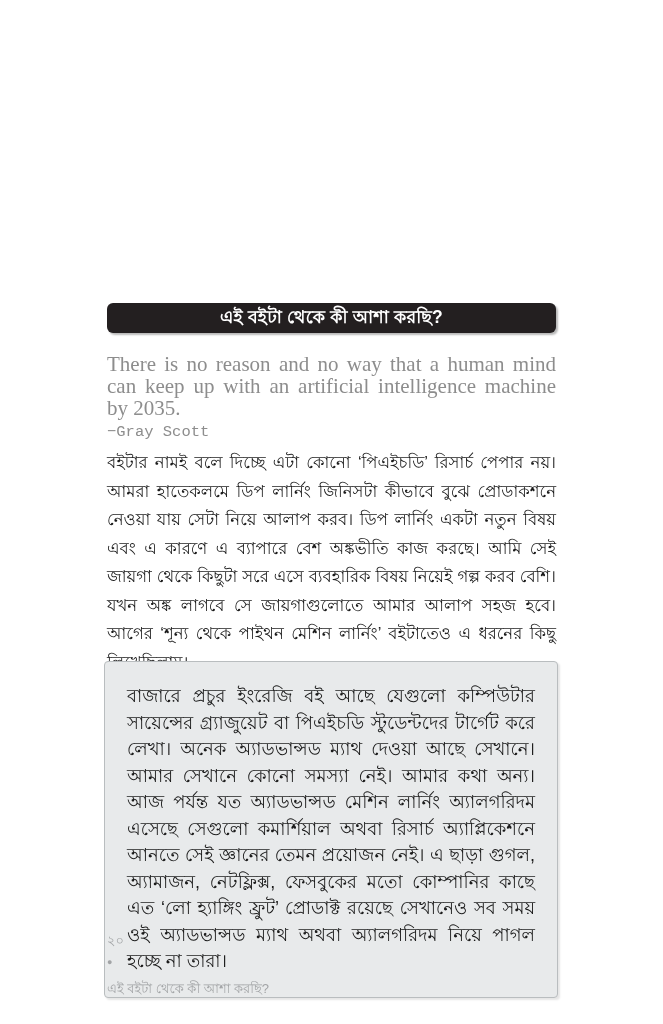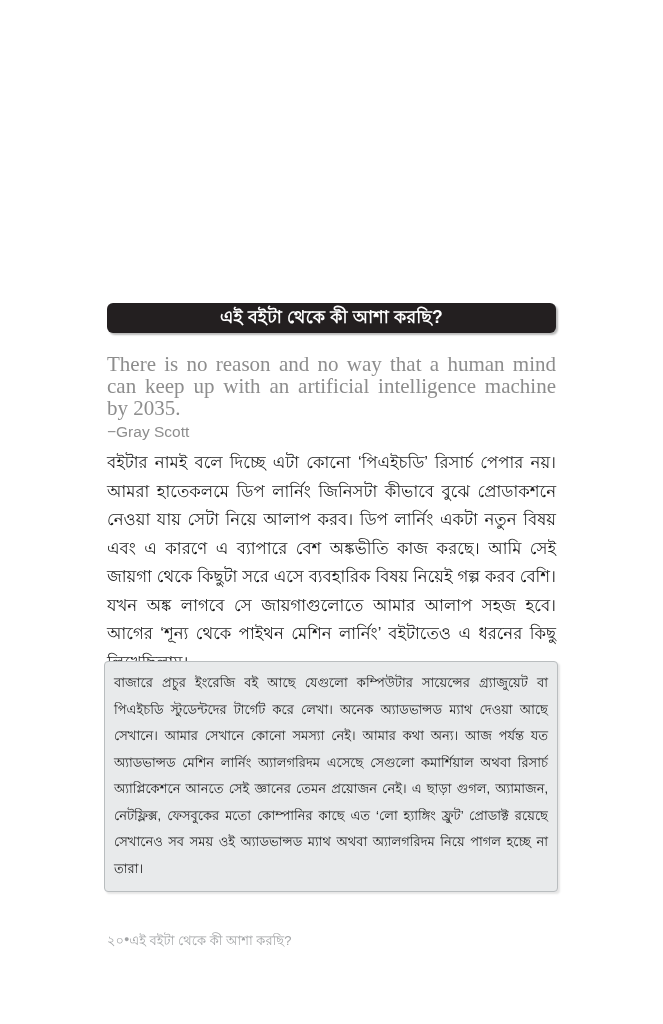--- a/index.html
+++ b/index.html
@@ -60,21 +60,21 @@
     color: #8d8d8d;
     font-family: "Liberation Serif", "DejaVu Serif", serif;
     font-size: 21px;
     line-height: 22px;
     text-align: justify;
     text-align-last: left;
     margin: 0;
   }
   .quote-attrib {
     color: #8d8d8d;
-    font-family: Liberation Sans, sans-serif;
+    font-family: Liberation Mono, monospace;
     font-size: 15.5px;
     line-height: 22px;
     margin: 2px 0 0 0;
   }
 
   
   .body-block {
     position: absolute;
     left: 107px;
     top: 448px;
@@ -97,41 +97,43 @@
     top: 661px;
     width: 454px;
     background: #e8eaeb;
     border: 1px solid #b9bdbf;
     border-radius: 4px;
     box-shadow: 2px 2px 2px rgba(0,0,0,0.10);
     box-sizing: border-box;
     padding: 8px 9px 9px 9px;
   }
   .callout-paragraph {
-    margin: 0;
+    margin: 13px;
     color: #1a1a1a;
     font-family: "Liberation Sans", "DejaVu Sans", sans-serif;
-    font-size: 13px;
+    font-size: 18px;
     line-height: 26.5px;
     text-align: justify;
     text-align-last: left;
   }
 
   
   .footer {
     position: absolute;
     left: 107px;
     top: 932px;
     width: 449px;
     display: flex;
     align-items: baseline;
+    gap: 6px;
     color: #a2a4a6;
     font-family: "Liberation Sans", "DejaVu Sans", sans-serif;
     font-size: 13px;
     line-height: 18px;
+    flex-direction: column;
   }
   .footer-sep {
     font-size: 9px;
     position: relative;
     top: -3px;
   }
 </style>
 </head>
 <body>
 

